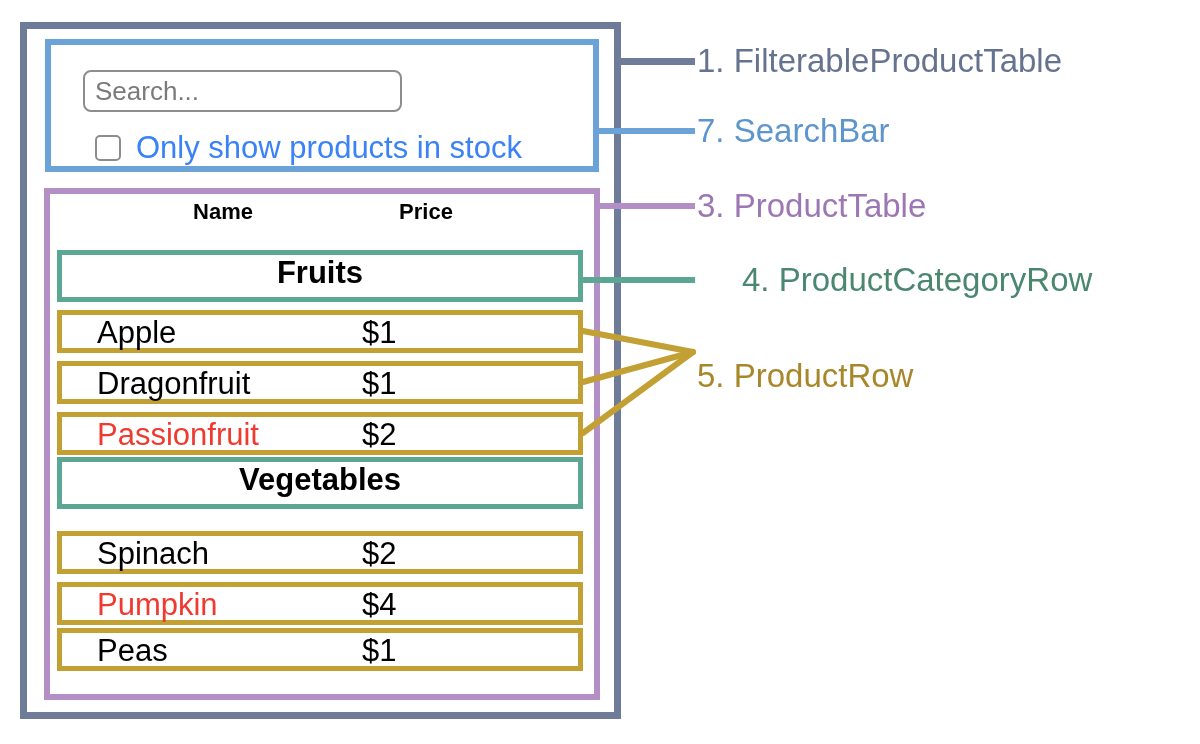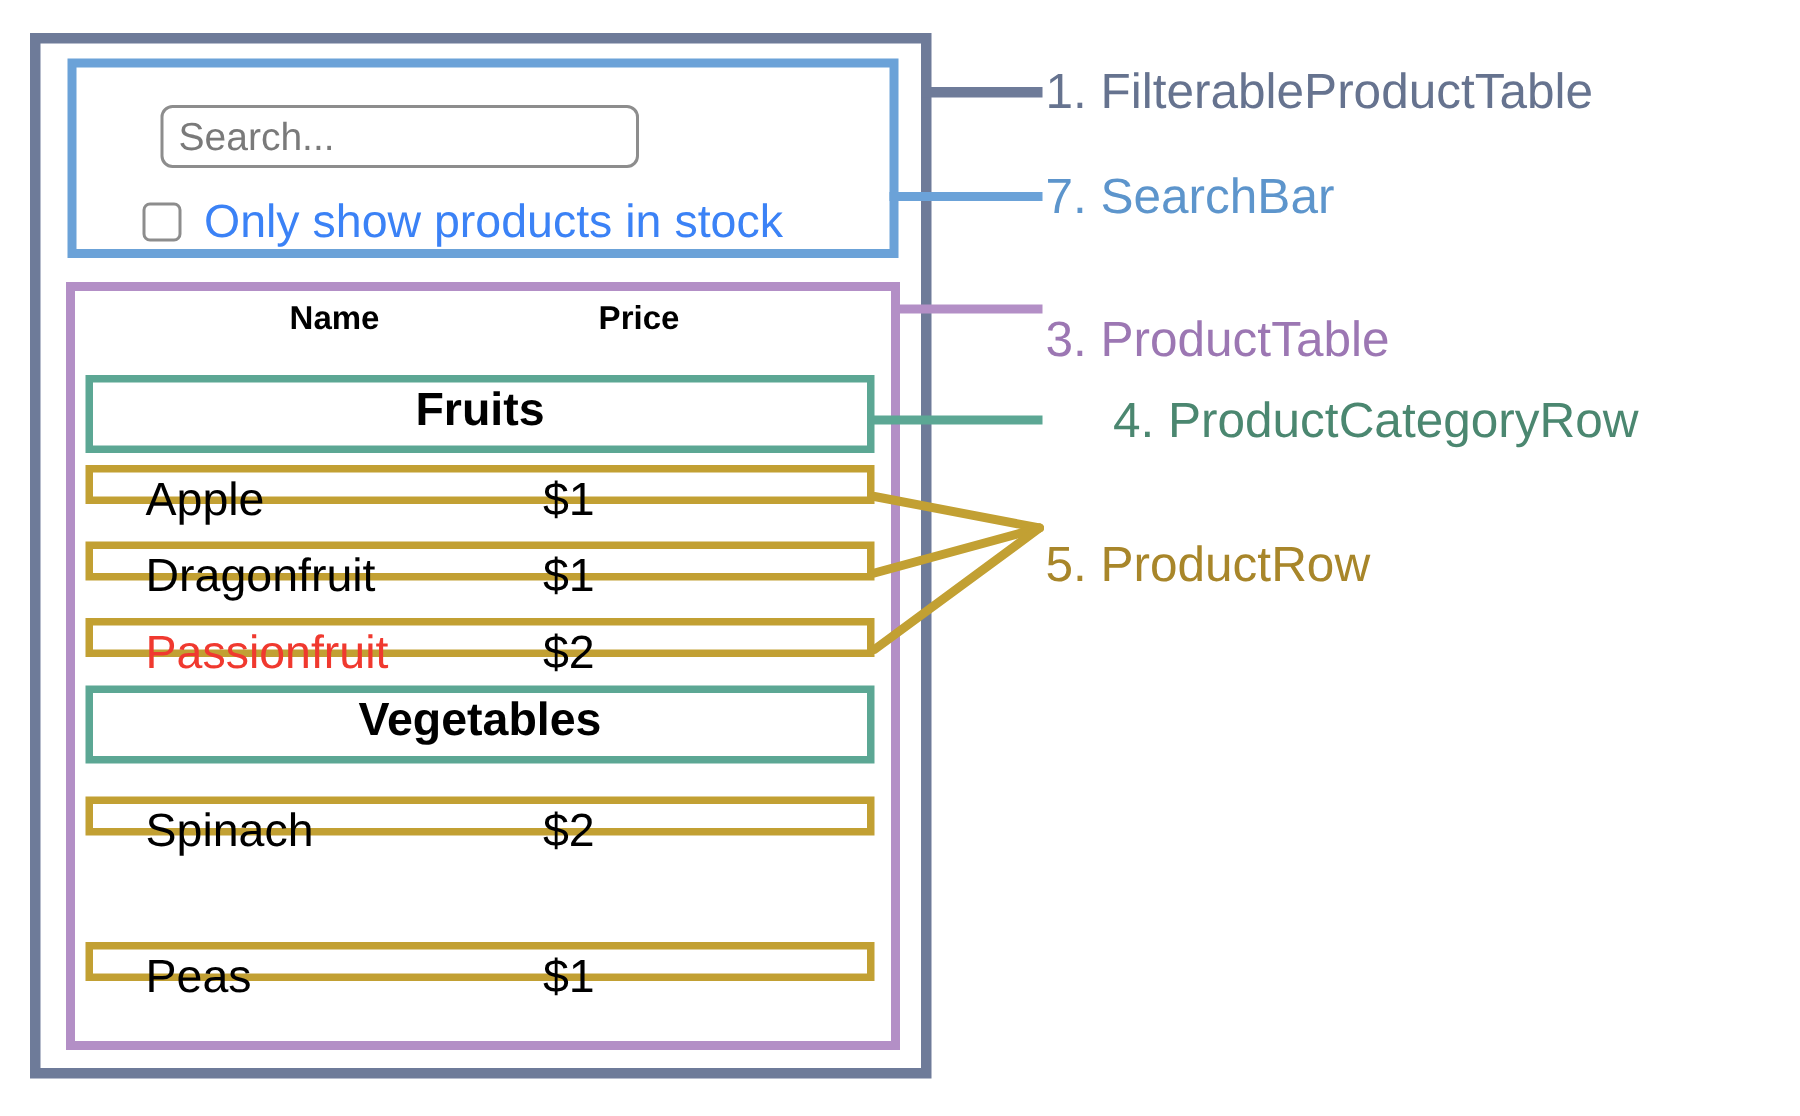--- a/index.html
+++ b/index.html
@@ -8,38 +8,38 @@
     font-family:"Liberation Sans", sans-serif;overflow:hidden;
   }
   .box{position:absolute;box-sizing:border-box;background:#ffffff;}
 
   
   #outer-box{left:20px;top:22px;width:601px;height:697px;border:7px solid #6e7b99;}
 
   
   #searchbar-box{left:18px;top:10px;width:554px;height:133px;border:6px solid #6ba2d8;}
   #search-input{
-    position:absolute;left:56px;top:25px;width:319px;height:42px;box-sizing:border-box;
+    position:absolute;left:32px;top:25px;width:319px;height:42px;box-sizing:border-box;
     border:2px solid #8d8d8d;border-radius:8px;font-family:"Liberation Sans",sans-serif;
     font-size:26px;color:#555;padding:0 10px;outline:none;background:#fff;
   }
   #search-input::placeholder{color:#7a7a7a;opacity:1;}
   #checkbox-row{position:absolute;left:44px;top:85px;display:flex;align-items:center;}
   .checkbox{width:26px;height:26px;border:2px solid #8d8d8d;border-radius:5px;background:#fff;box-sizing:border-box;flex:0 0 auto;}
   .checkbox-label{margin-left:15px;font-size:31px;color:#3b82f6;white-space:nowrap;}
 
   
   #product-table-box{left:17px;top:159px;width:556px;height:512px;border:6px solid #b38fc6;}
   .header{position:absolute;top:5px;font-size:22px;font-weight:bold;color:#000;text-align:center;}
   #header-name{left:118px;width:110px;}
   #header-price{left:326px;width:100px;}
 
   .row{position:absolute;left:7px;width:526px;box-sizing:border-box;display:flex;align-items:flex-start;background:#fff;}
   .category-row{border:5px solid #5ca794;height:52px;justify-content:center;font-weight:bold;font-size:31px;color:#000;}
-  .product-row{border:5px solid #c2a033;height:26px;font-size:31px;color:#000;padding-left:35px;}
+  .product-row{border:5px solid #c2a033;height:43px;font-size:31px;color:#000;padding-left:35px;}
   .product-row .price{position:absolute;left:300px;}
   .red{color:#f0392f;}
   #row-fruits{top:56px;} #row-apple{top:116px;} #row-dragonfruit{top:167px;} #row-passionfruit{top:218px;}
   #row-vegetables{top:263px;} #row-spinach{top:337px;} #row-pumpkin{top:388px;} #row-peas{top:434px;}
 
   
   .connector{position:absolute;}
   #conn-1{left:614px;top:58px;width:81px;height:7px;background:#6e7b99;}
   #conn-2{left:593px;top:128px;width:102px;height:6px;background:#6ba2d8;}
   #conn-3{left:594px;top:203px;width:101px;height:6px;background:#b38fc6;}
@@ -87,36 +87,40 @@
       </div>
 
       <div class="row category-row" id="row-vegetables">
         <span>Vegetables</span>
       </div>
 
       <div class="row product-row" id="row-spinach">
         <span class="name">Spinach</span>
         <span class="price">$2</span>
       </div>
+      <div class="row product-row" id="row-pumpkin">
+        <span class="name red">Pumpkin</span>
+        <span class="price">$4</span>
+      </div>
       <div class="row product-row" id="row-peas">
         <span class="name">Peas</span>
         <span class="price">$1</span>
       </div>
     </div>
   </div>
 
   <div class="connector" id="conn-1"></div>
   <div class="connector" id="conn-2"></div>
   <div class="connector" id="conn-3"></div>
   <div class="connector" id="conn-4"></div>
   <svg id="arrow-svg" width="125" height="125" viewBox="575 320 125 125">
     <line x1="583" y1="331" x2="693" y2="352" stroke="#c2a033" stroke-width="6" stroke-linecap="round"></line>
     <line x1="583" y1="382" x2="693" y2="352" stroke="#c2a033" stroke-width="6" stroke-linecap="round"></line>
     <line x1="583" y1="433" x2="693" y2="352" stroke="#c2a033" stroke-width="6" stroke-linecap="round"></line>
   </svg>
 
   <div class="legend-label" id="label-1" style="color: rgb(102, 115, 143);">1. FilterableProductTable</div>
   <div class="legend-label" id="label-2" style="color: rgb(93, 149, 204);">7. SearchBar</div>
-  <div class="legend-label" id="label-3" style="color: rgb(156, 119, 179); margin-top: 20px;">3. ProductTable</div>
+  <div class="legend-label" id="label-3" style="color: rgb(156, 119, 179);">3. ProductTable</div>
   <div class="legend-label" id="label-4" style="color: rgb(75, 135, 112);">4. ProductCategoryRow</div>
   <div class="legend-label" id="label-5" style="color: rgb(168, 134, 42);">5. ProductRow</div>
 
 </div>
 
 </body></html>

